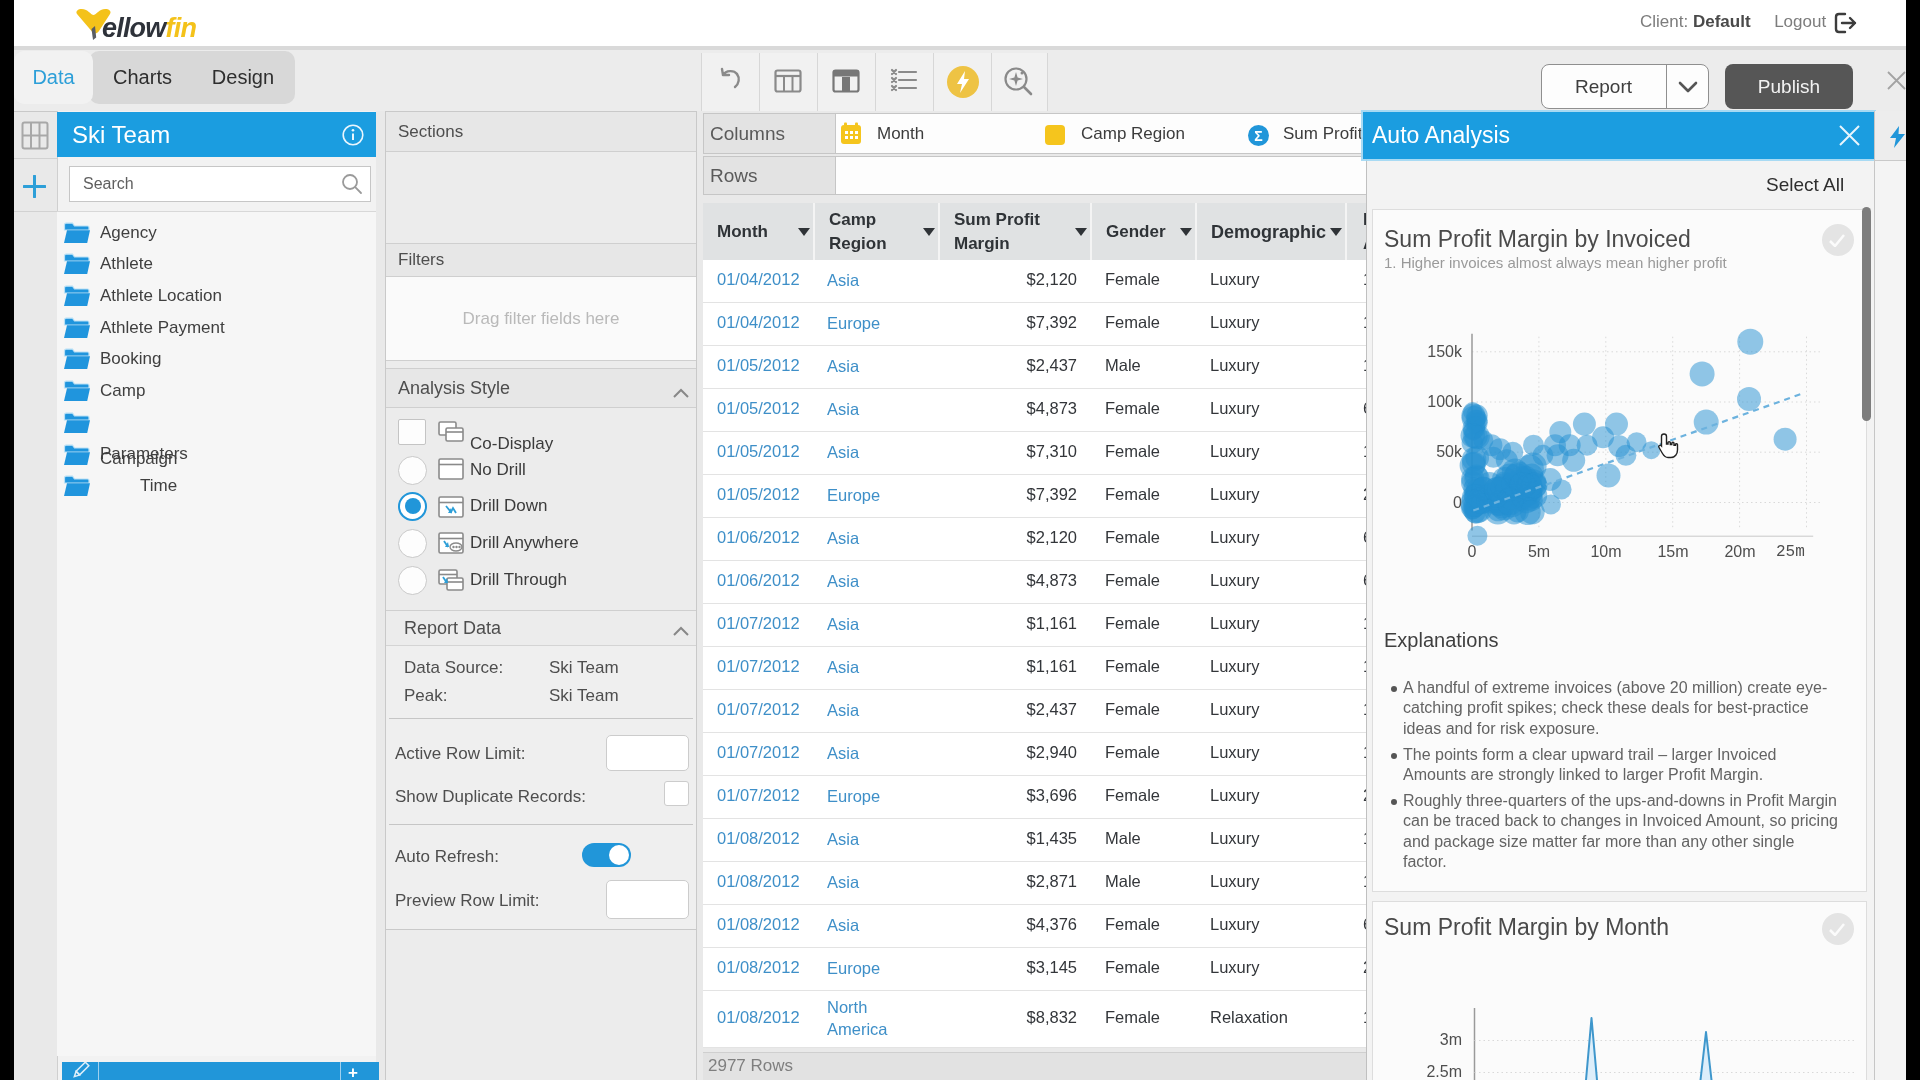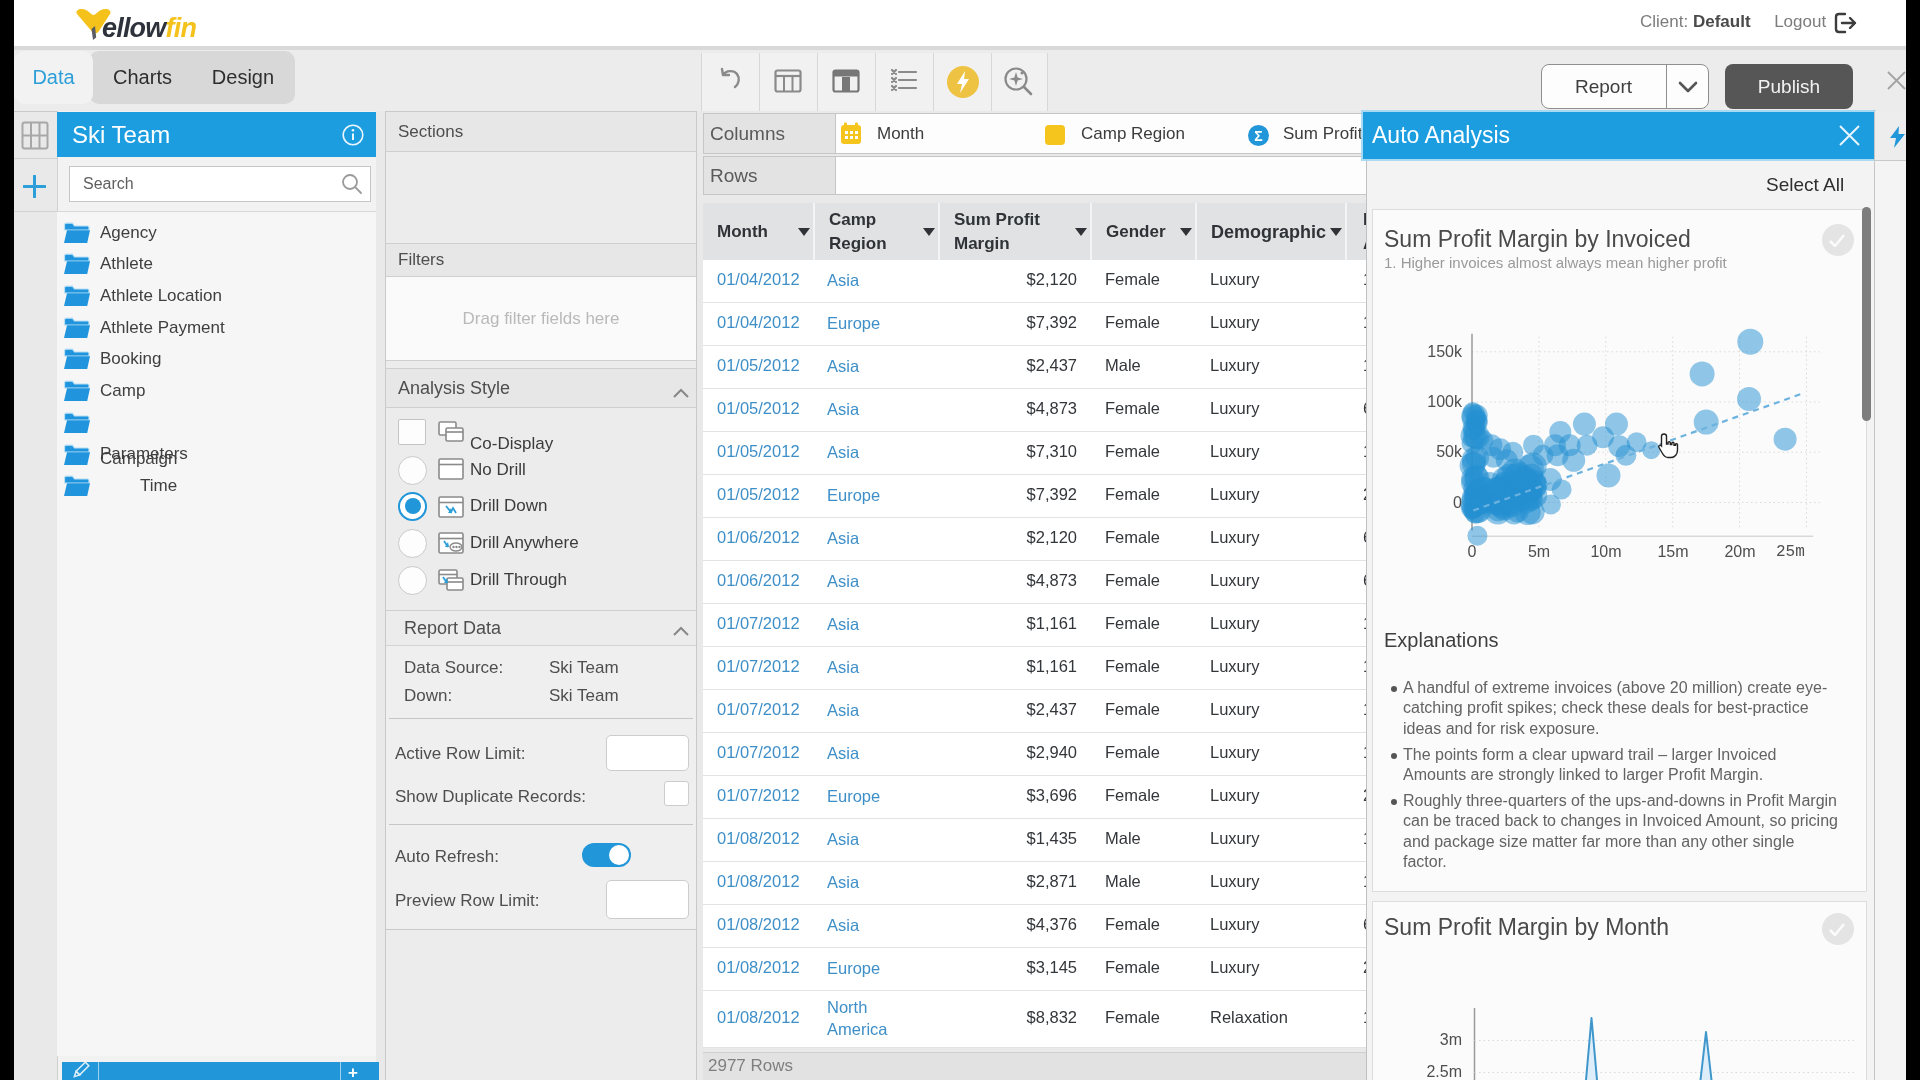--- a/index.html
+++ b/index.html
@@ -255,21 +255,21 @@
 <div class="abs" style="left:386px;top:610px;width:310px;height:36px;background:#ececec;border-top:1px solid #cfcfcf;border-bottom:1px solid #d4d4d4;box-sizing:border-box;"></div>
 <div class="abs vc" style="left:404px;top:610px;height:36px;font-size:18px;color:#4e4e4e;">Report Data</div>
 <div class="abs" style="left:673px;top:622px;">
 <svg width="16" height="10" viewBox="0 0 16 10">
         <path d="M1 9 L8 2 L15 9" fill="none" stroke="#888" stroke-width="2"></path>
       </svg>
 </div>
 <div class="abs" style="left:386px;top:646px;width:310px;height:284px;background:#efefef;border-bottom:1px solid #c9c9c9;box-sizing:border-box;"></div>
 <div class="abs" style="left:404px;top:658px;font-size:17px;color:#4e4e4e;">Data Source:</div>
 <div class="abs" style="left:549px;top:658px;font-size:17px;color:#4e4e4e;">Ski Team</div>
-<div class="abs" style="left:404px;top:686px;font-size:17px;color:#4e4e4e;">Down:</div>
+<div class="abs" style="left:404px;top:686px;font-size:17px;color:#4e4e4e;">Peak:</div>
 <div class="abs" style="left:549px;top:686px;font-size:17px;color:#4e4e4e;">Ski Team</div>
 <div class="abs" style="left:389px;top:718px;width:304px;height:1px;background:#c6c6c6;"></div>
 <div class="abs" style="left:395px;top:744px;font-size:17px;color:#4e4e4e;">Active Row Limit:</div>
 <div class="abs" style="left:606px;top:735px;width:83px;height:36px;background:#fff;border:1px solid #ccc;border-radius:5px;box-sizing:border-box;"></div>
 <div class="abs" style="left:395px;top:787px;font-size:17px;color:#4e4e4e;">Show Duplicate Records:</div>
 <div class="abs" style="left:664px;top:781px;width:25px;height:25px;background:#fff;border:1px solid #ccc;border-radius:3px;box-sizing:border-box;"></div>
 <div class="abs" style="left:389px;top:824px;width:304px;height:1px;background:#c6c6c6;"></div>
 <div class="abs" style="left:395px;top:847px;font-size:17px;color:#4e4e4e;">Auto Refresh:</div>
 <div class="abs" style="left:582px;top:843px;width:49px;height:24px;background:#2196d9;border-radius:12px;"></div>
 <div class="abs" style="left:609px;top:845px;width:20px;height:20px;background:#fff;border-radius:50%;"></div>

